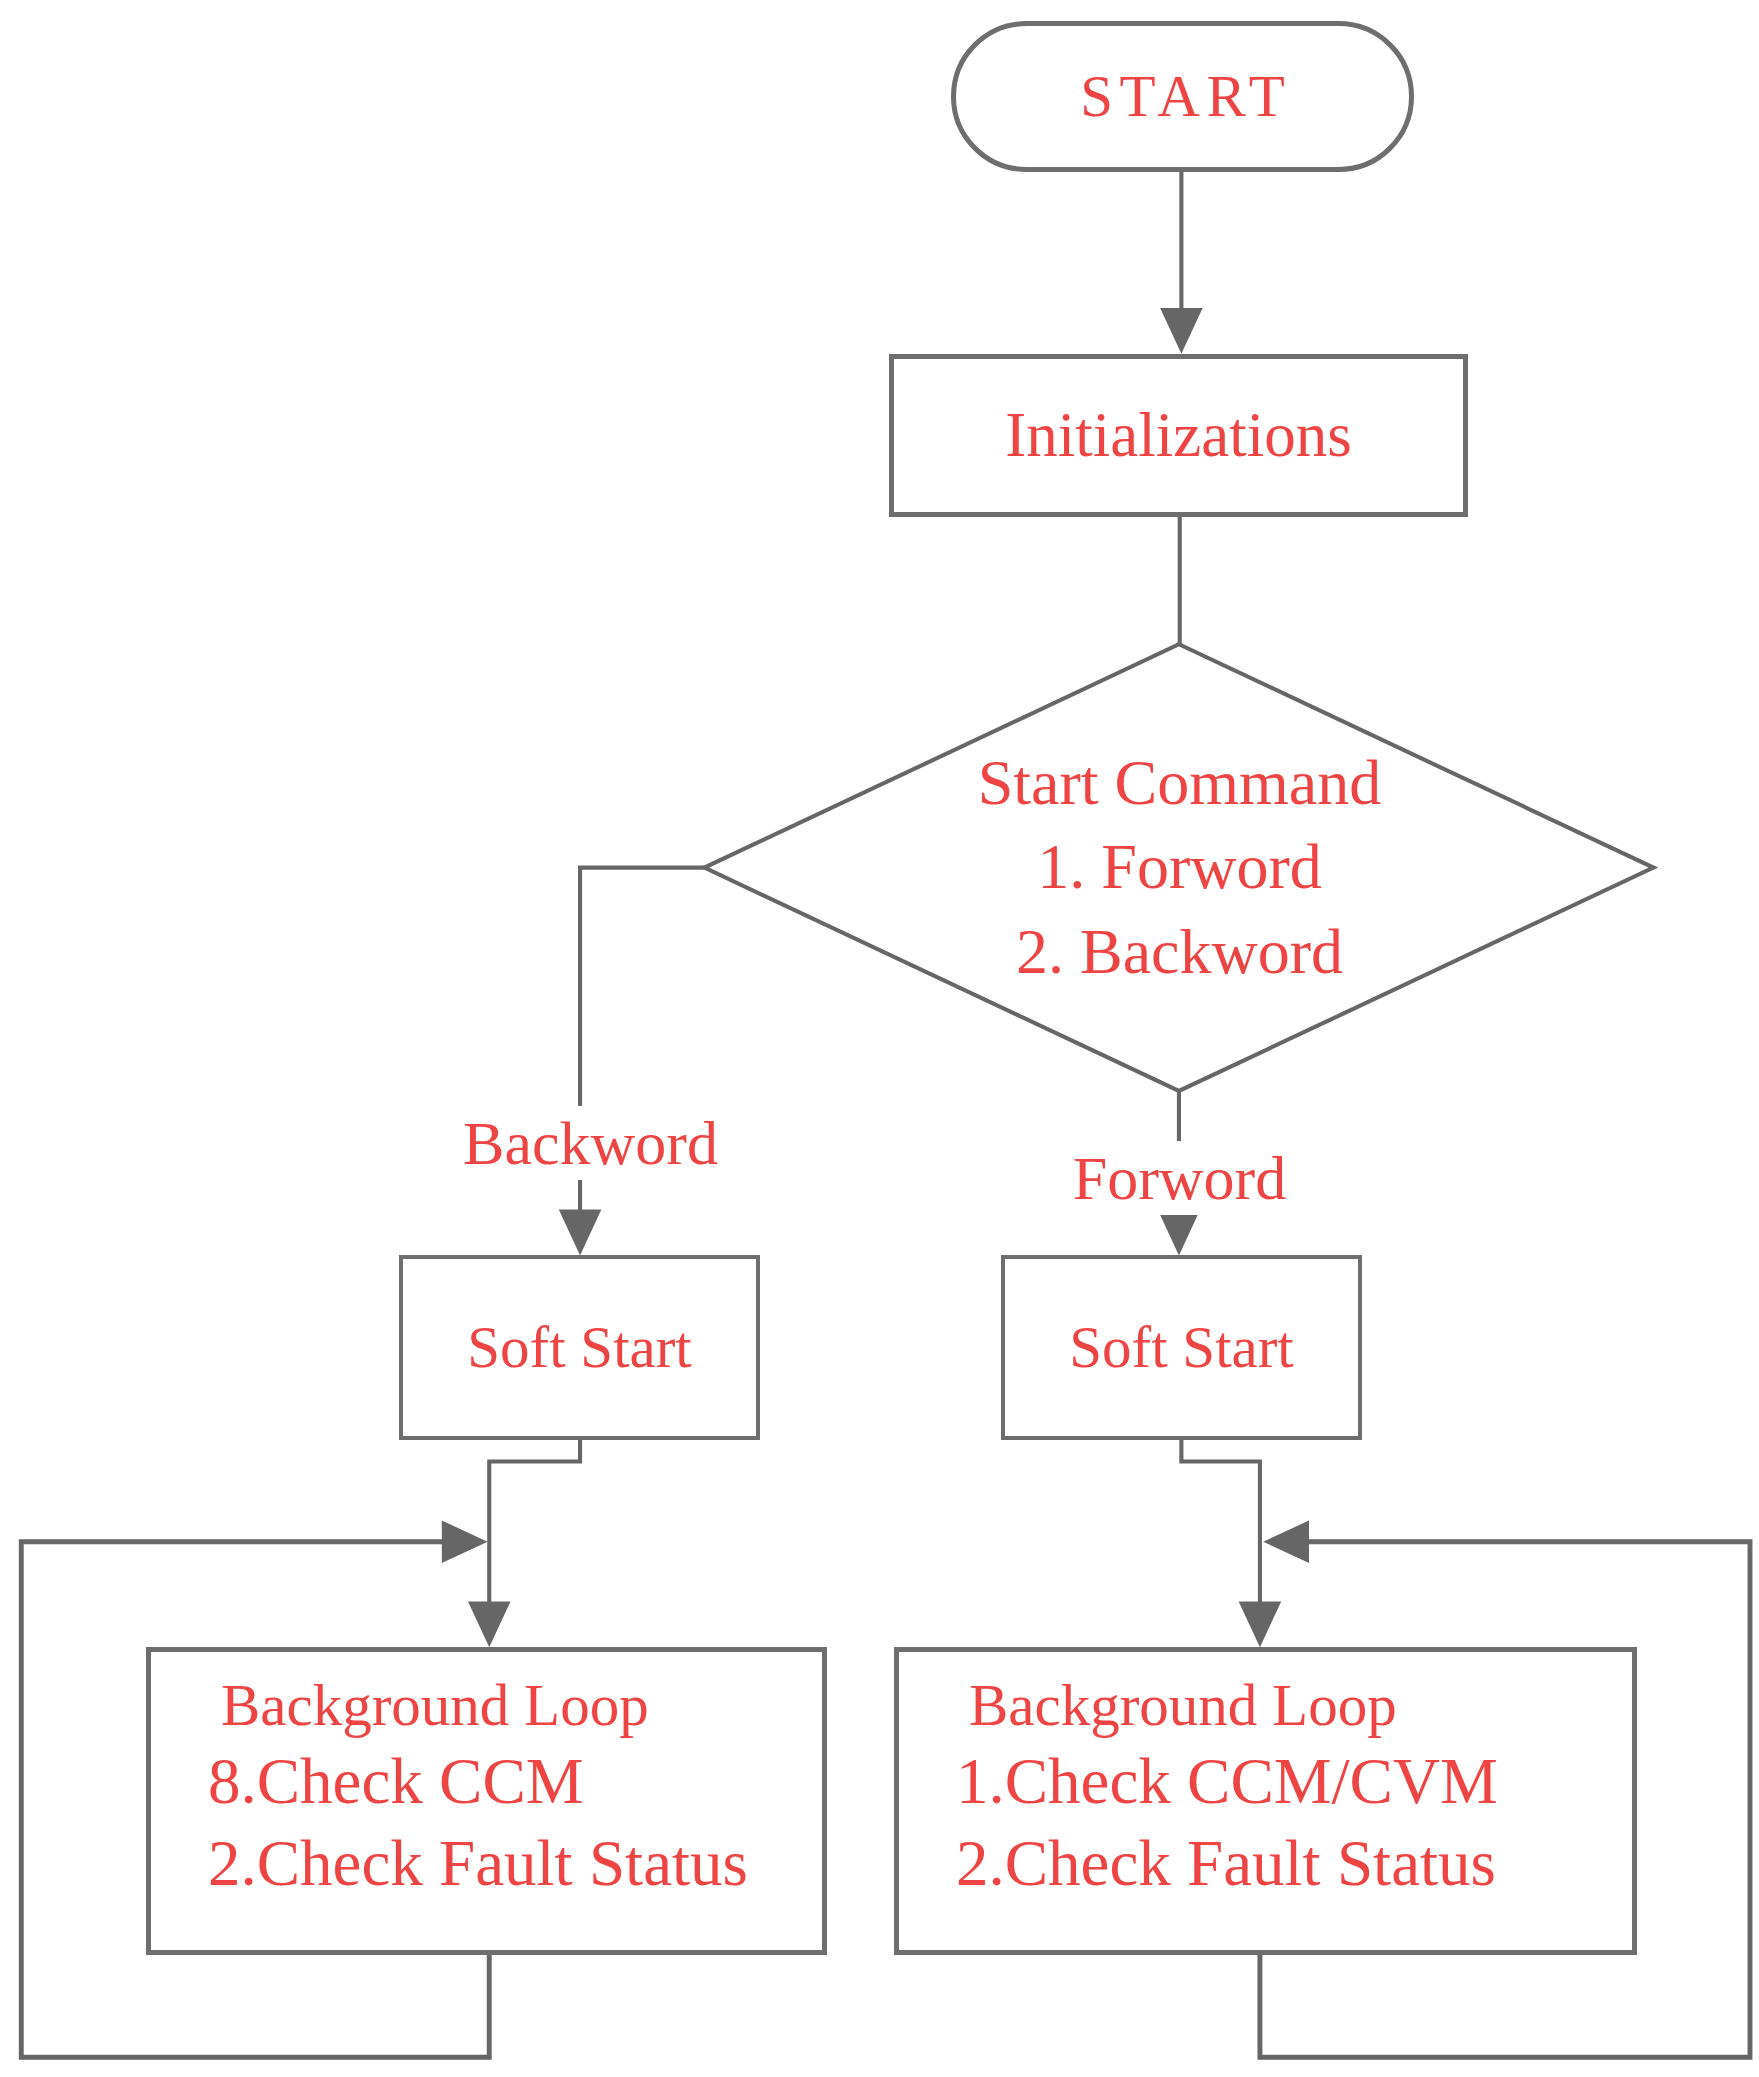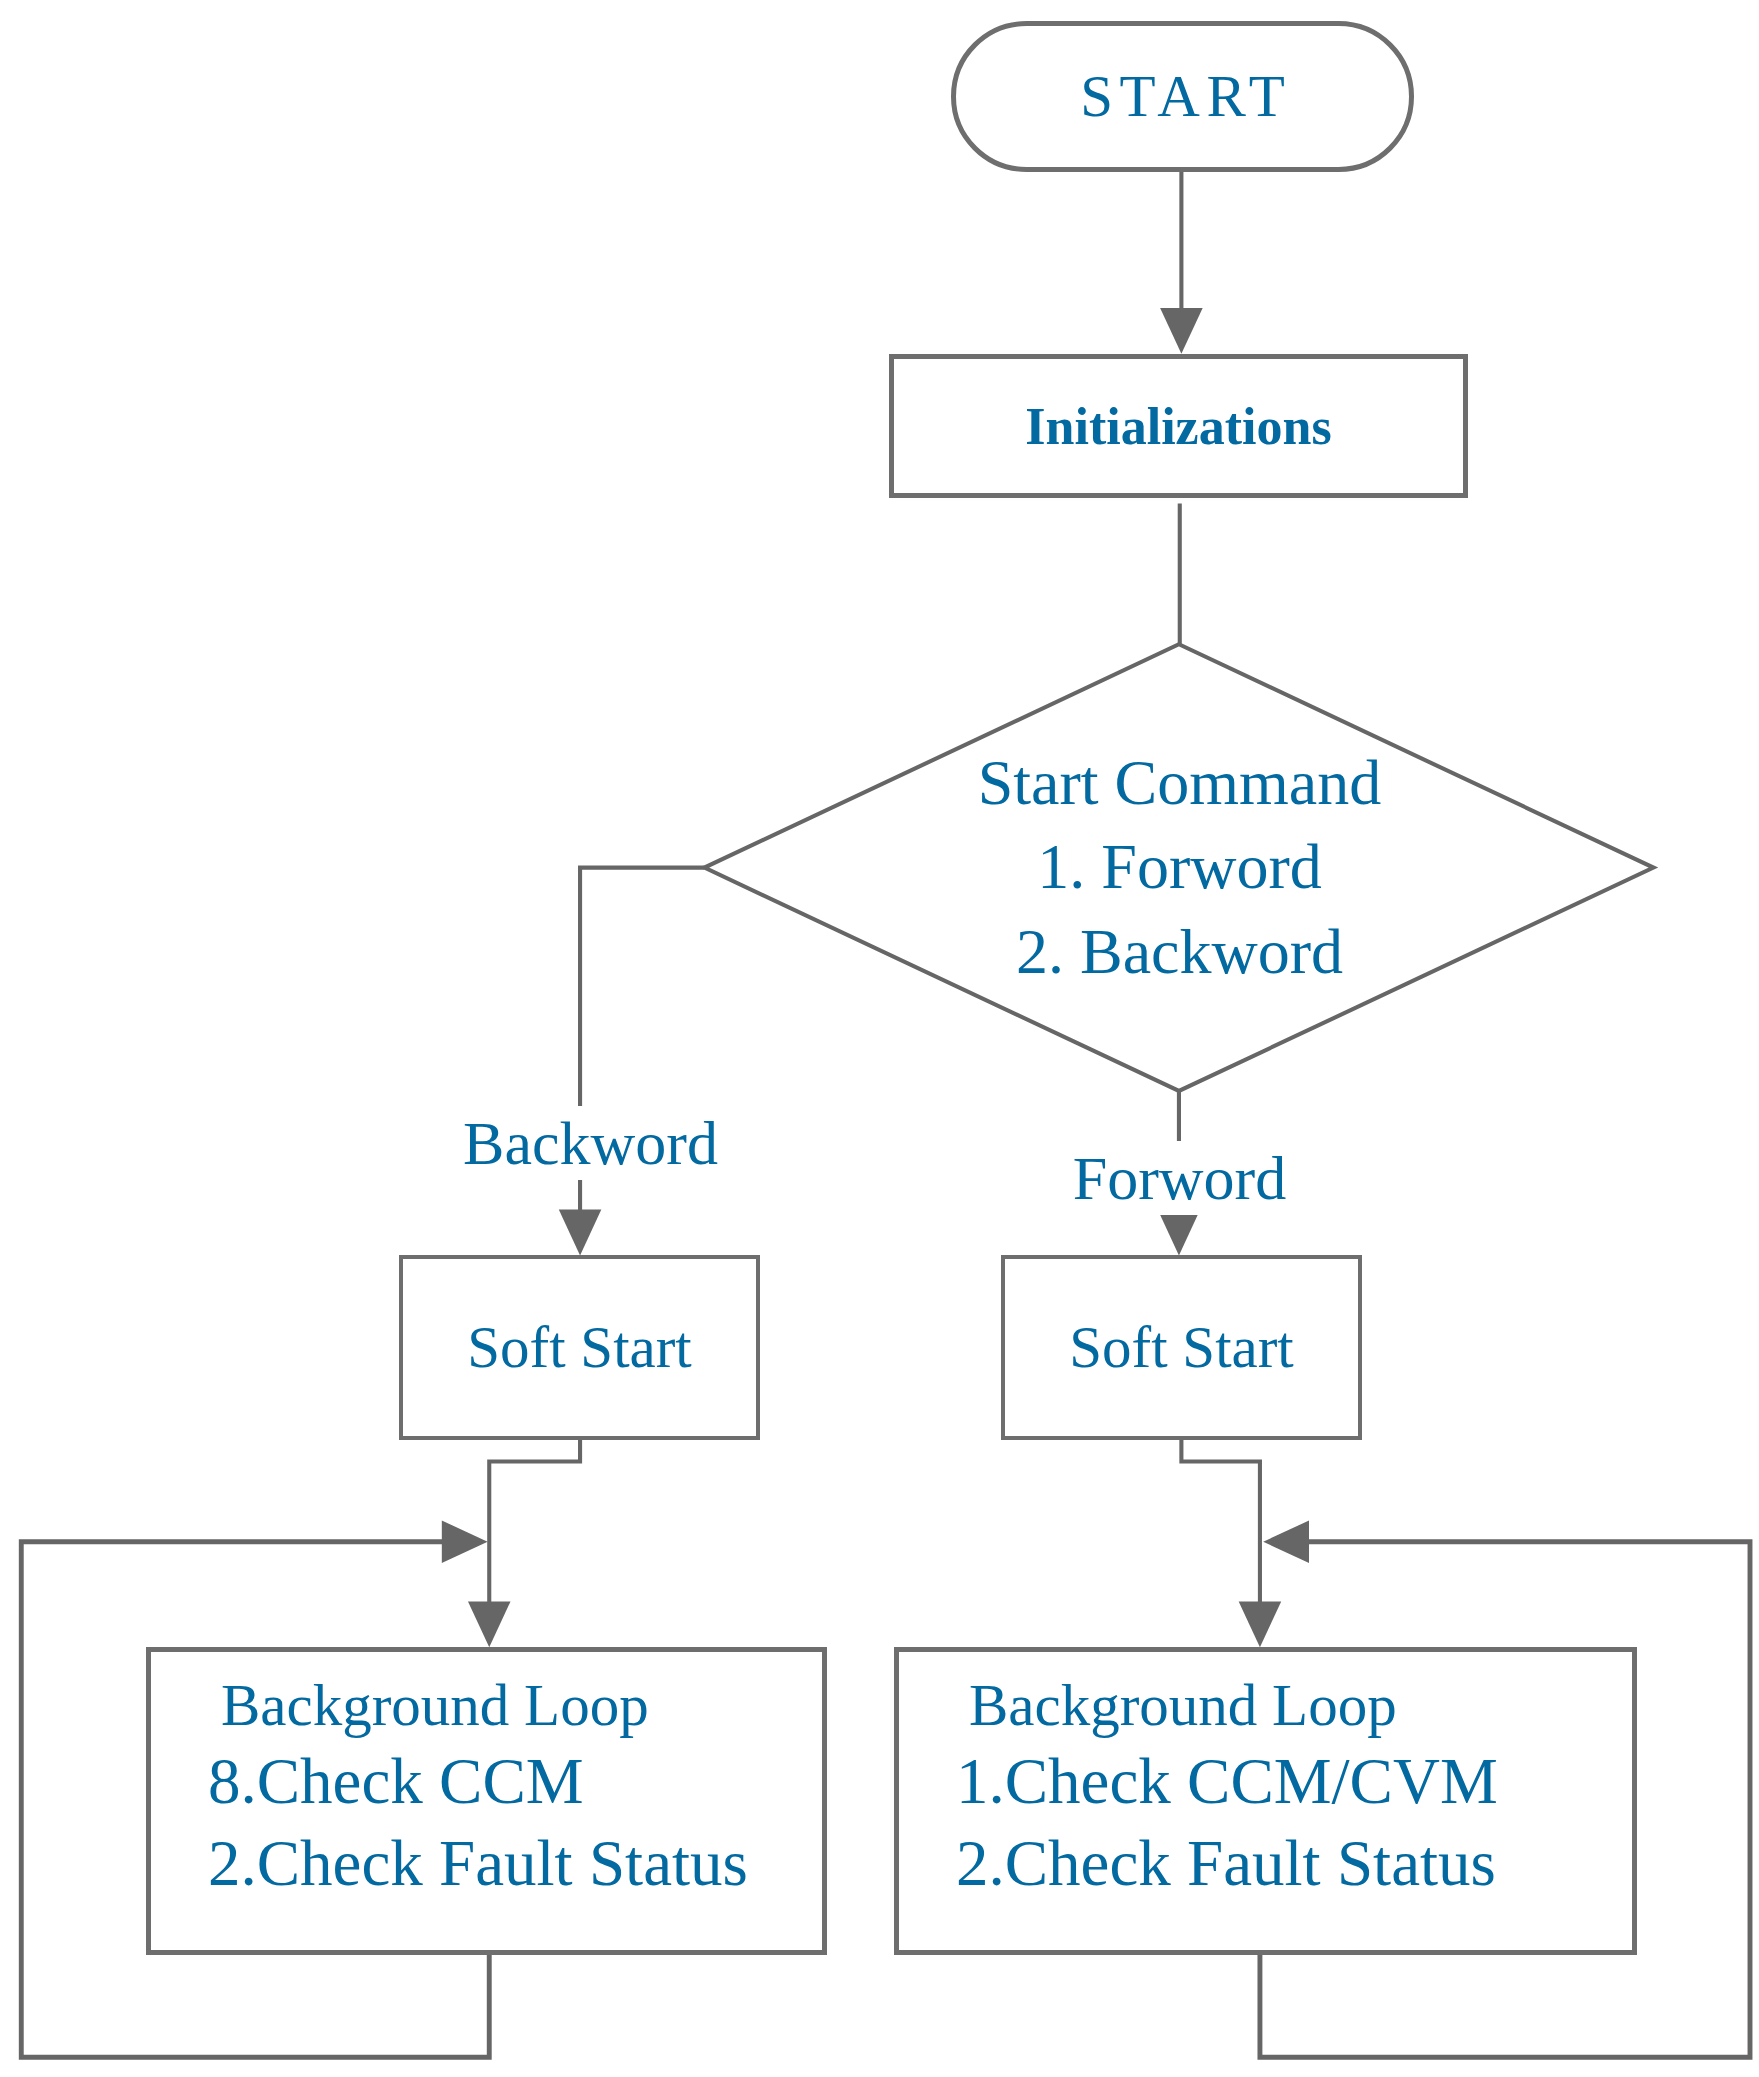--- a/index.html
+++ b/index.html
@@ -1,39 +1,38 @@
 <!DOCTYPE html>
 <html style="font-size:13px"><head>
 <meta charset="utf-8">
 <style>
   html,body{margin:0;padding:0;background:#ffffff;}
   .canvas{
     position:relative;
     width:1759px;height:2078px;
     background:#ffffff;
     font-family:"Liberation Serif","DejaVu Serif",serif;
-    color:#0369a1;
+    color:#ef4444;
     overflow:hidden;
   }
   .wires{position:absolute;left:0;top:0;width:1759px;height:2078px;z-index:0;}
   .node{
     position:absolute;box-sizing:border-box;background:#ffffff;
     display:flex;align-items:center;justify-content:center;
     z-index:2;text-align:center;
   }
   .stadium{
     left:951px;top:21px;width:463px;height:151px;
     border:5.7px solid #6e6e6e;border-radius:78px;
     font-size:59px;letter-spacing:6.5px;text-indent:6.5px;
   }
   .process{
-    left:889px;top:354px;width:579px;height:144px;
+    left:889px;top:354px;width:579px;height:163px;
     border:5.7px solid #6e6e6e;
-    font-size:52px;
-    font-weight:bold;
+    font-size:63px;
   }
   .diamond-text{
     position:absolute;left:705px;top:644px;width:949px;height:447px;
     display:flex;flex-direction:column;align-items:center;justify-content:center;
     z-index:2;font-size:64px;line-height:1.32;text-align:left;
   }
   .branch-label{
     position:absolute;z-index:2;background:#ffffff;
     width:311px;text-align:center;font-size:62px;line-height:1.2;
   }

